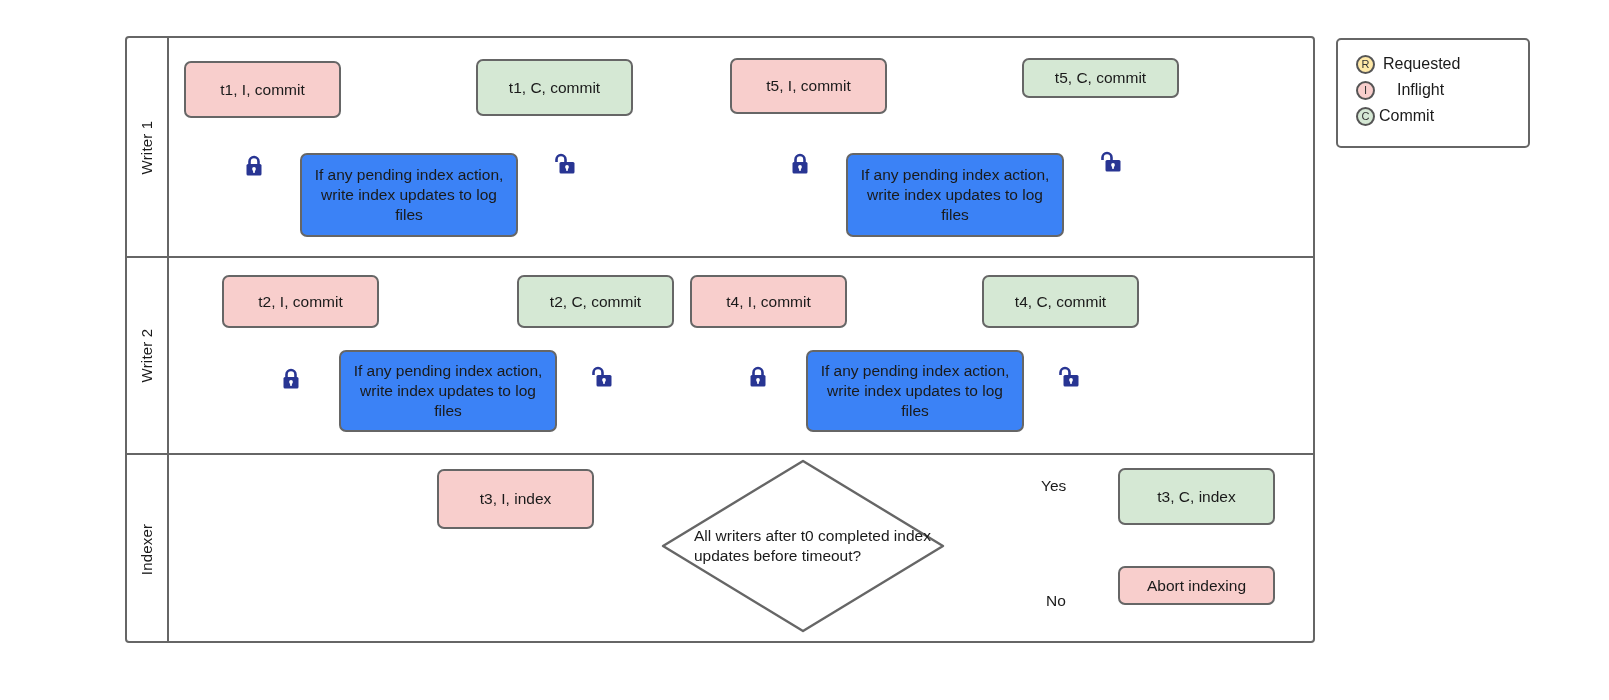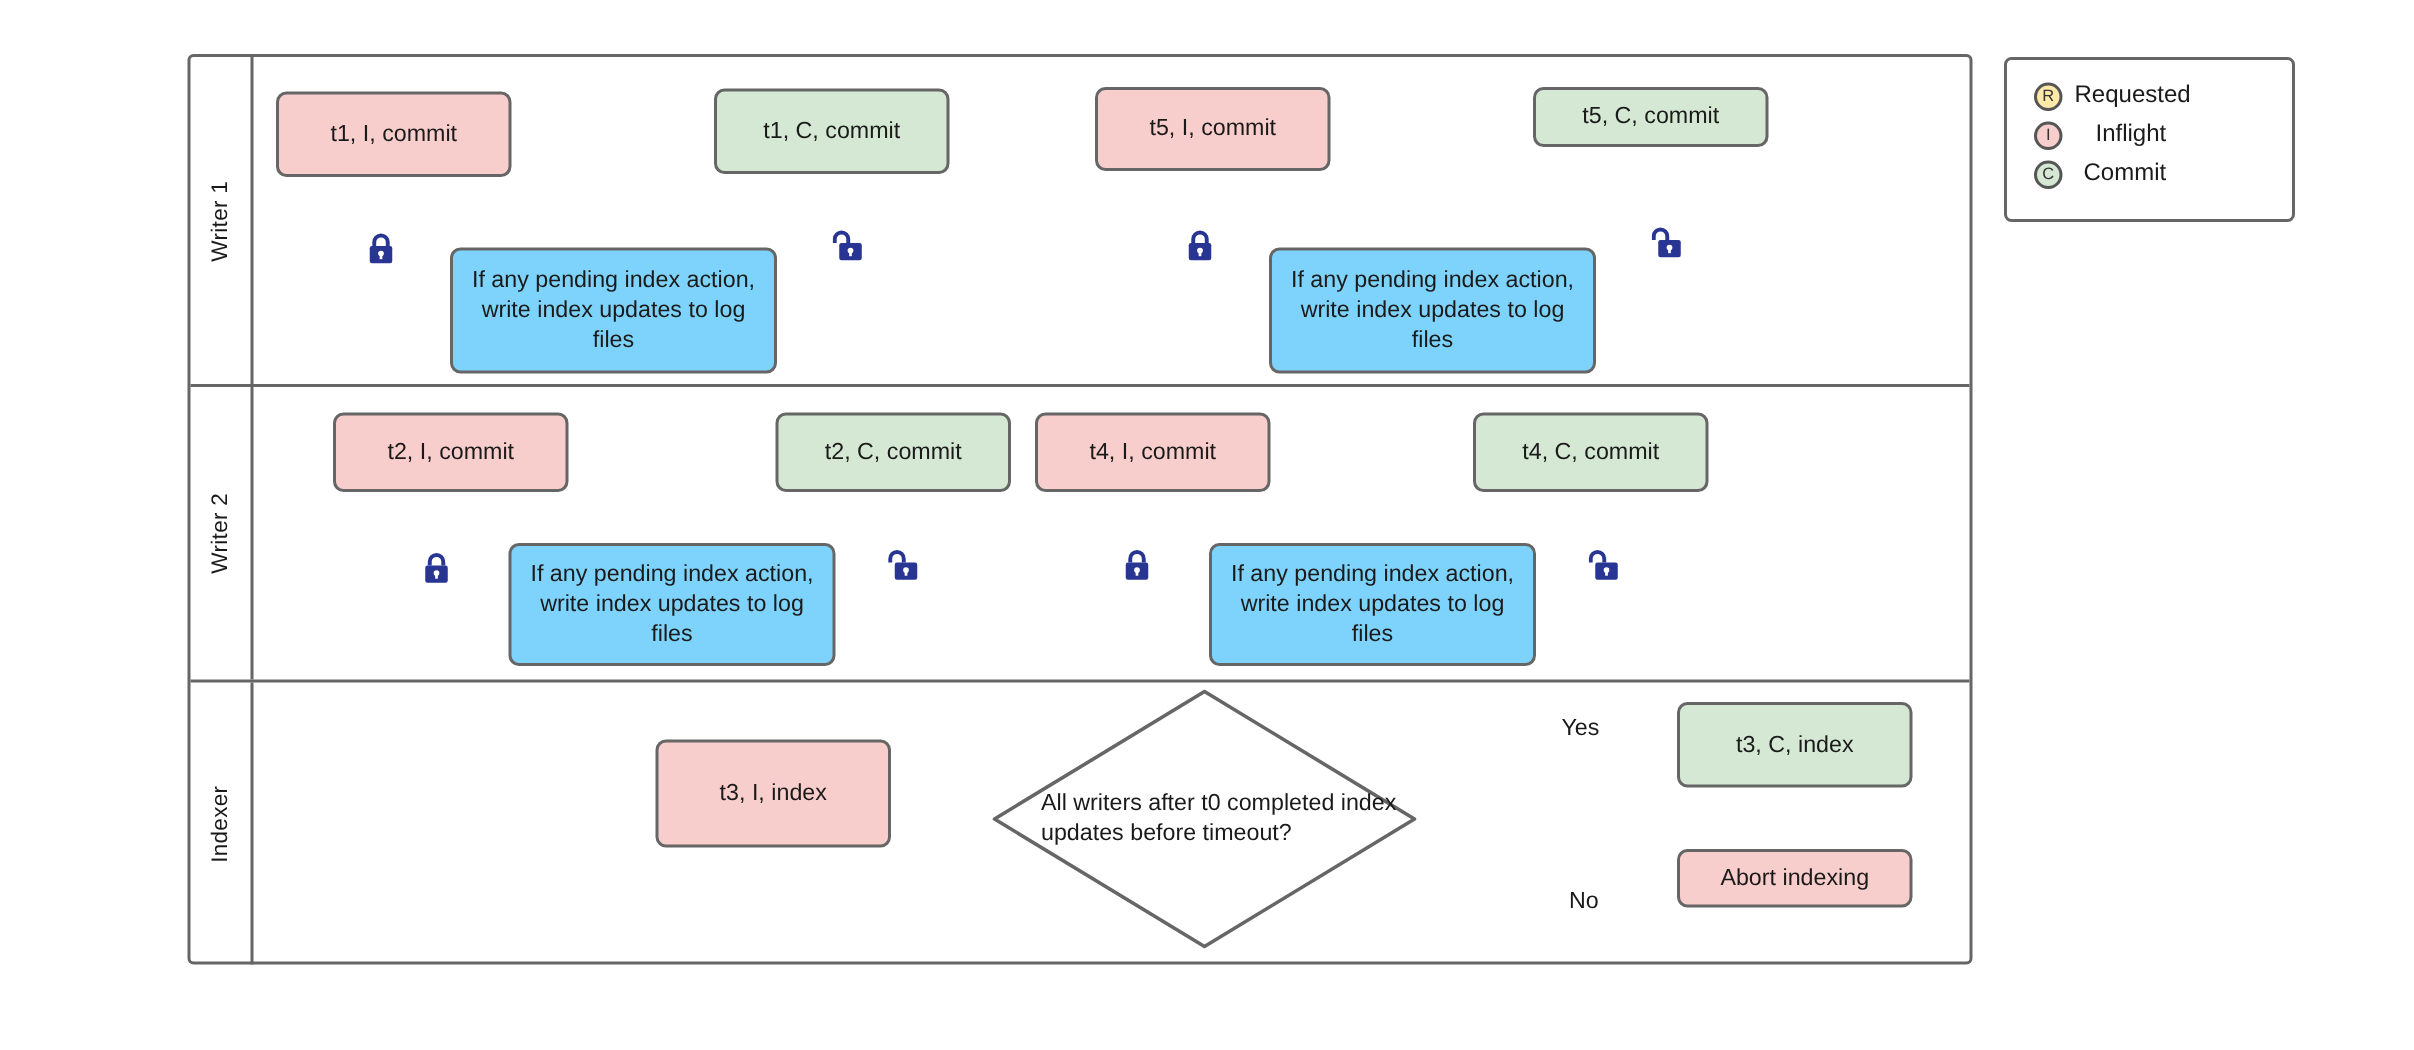--- a/index.html
+++ b/index.html
@@ -67,21 +67,21 @@
     justify-content: center;
     text-align: center;
     font-size: 15.5px;
     color: #1a1a1a;
     line-height: 1.28;
     padding: 0 6px;
   }
   .node.pink   { background: #f8cecc; }
   .node.green  { background: #d5e8d4; }
   .node.yellow { background: #ffe9a8; }
-  .node.white  { background: #7dd3fc; margin-top: 12px; }
+  .node.white  { background: #3b82f6; }
   .node.task   { font-size: 15.5px; }
 
   
   .diamond-wrap {
     position: absolute;
   }
   .diamond-wrap svg { position: absolute; left: 0; top: 0; }
   .diamond-text {
     position: absolute;
     left: 0; top: 0;
@@ -282,21 +282,21 @@
   <div class="lock" style="left:1059px; top:366px;">
     <svg viewBox="0 0 20 22" width="20" height="22" aria-hidden="true">
       <path d="M1.5 9 V6.5 a4.5 4.5 0 0 1 9 0 V9" fill="none" stroke="#283593" stroke-width="2.6"></path>
       <rect x="4.5" y="9" width="15" height="11.5" rx="1.5" fill="#283593"></rect>
       <circle cx="12" cy="14" r="1.9" fill="#ffffff"></circle>
       <rect x="11.1" y="14.4" width="1.8" height="3.4" fill="#ffffff"></rect>
     </svg>
   </div>
 
 
-  <div class="node pink" style="left:437px; top:469px; width:157px; height:72px;margin-top:24px;">t3, I, index</div>
+  <div class="node pink" style="left:437px; top:469px; width:157px; height:60px;">t3, I, index</div>
 
   <div class="diamond-wrap" style="left:660px; top:458px; width:286px; height:176px;">
     <svg width="286" height="176" viewBox="0 0 286 176" aria-hidden="true">
       <polygon points="143,3 283,88 143,173 3,88" fill="#ffffff" stroke="#666666" stroke-width="2.4" stroke-linejoin="round"></polygon>
     </svg>
     <div class="diamond-text" style="padding:0 34px;">All writers after t0 completed index updates before timeout?</div>
   </div>
 
   <div class="node green" style="left:1118px; top:468px; width:157px; height:57px;">t3, C, index</div>
 
@@ -309,17 +309,17 @@
     <div class="legend-row" style="left:18px; top:13px;">
       <span class="legend-badge" style="background:#ffe9a8;">R</span>
       <span class="legend-text" style="margin-left:8px;">Requested</span>
     </div>
     <div class="legend-row" style="left:18px; top:39px;">
       <span class="legend-badge" style="background:#f8cecc;">I</span>
       <span class="legend-text" style="margin-left:22px;">Inflight</span>
     </div>
     <div class="legend-row" style="left:18px; top:65px;">
       <span class="legend-badge" style="background:#d5e8d4;">C</span>
-      <span class="legend-text" style="margin-left:14px;">Commit</span>
+      <span class="legend-text" style="margin-left:4px;">Commit</span>
     </div>
   </div>
 
 </div>
 
 </body></html>

